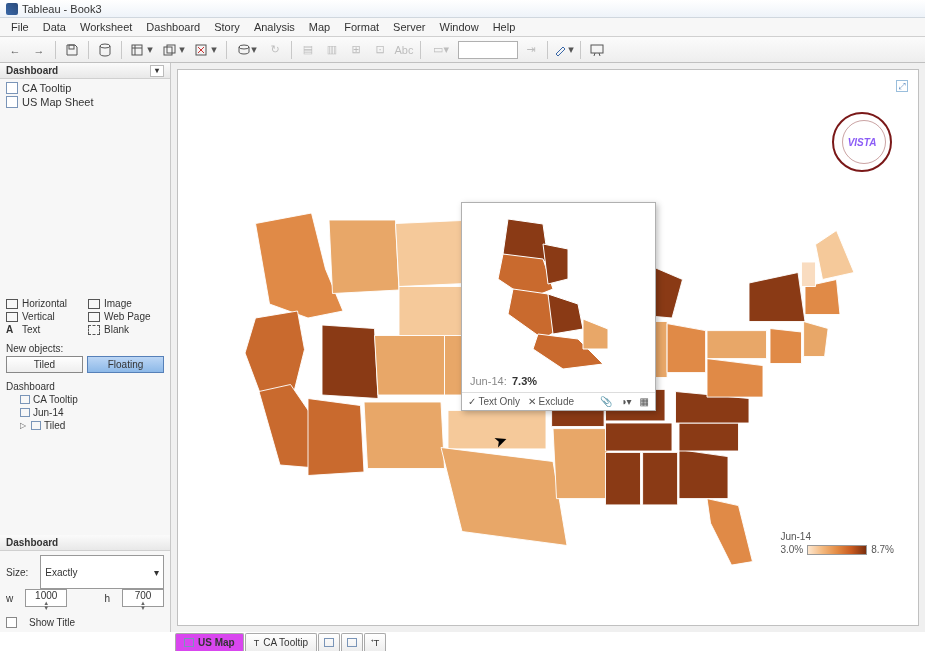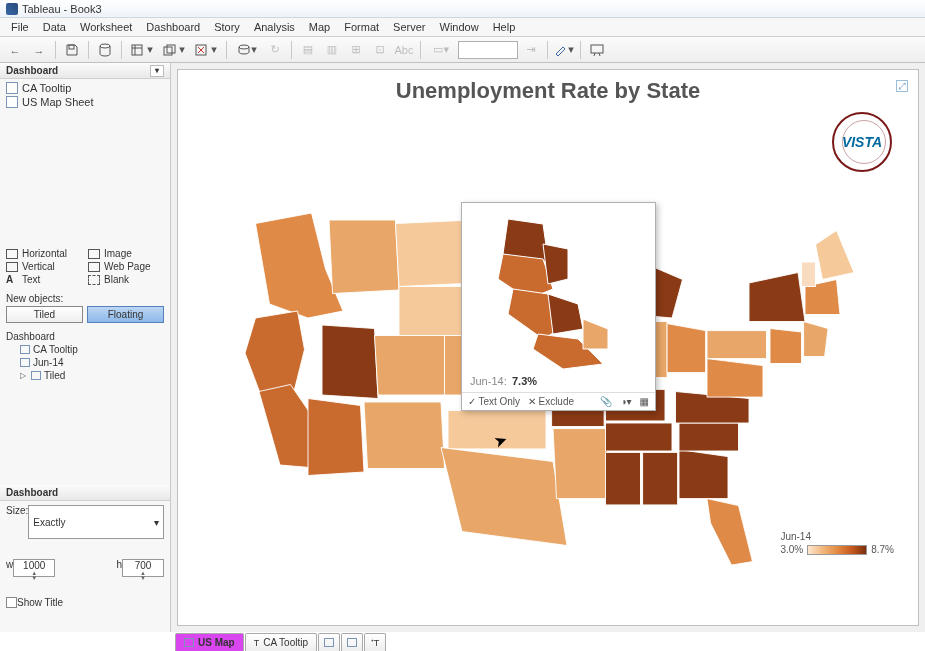--- a/index.html
+++ b/index.html
@@ -38,33 +38,33 @@
 .tog.sel { background: linear-gradient(#bcd6f5,#8db9e8); border-color: #5680b8; }
 
 .layout-tree { padding: 3px 6px; font-size: 10px; }
 .layout-tree .node { padding: 1px 0; display: flex; align-items: center; gap: 3px; }
 .layout-tree .ind1 { padding-left: 14px; }
 .layout-tree .ind2 { padding-left: 14px; }
 .tree-icn { width: 10px; height: 9px; border: 1px solid #7a95b8; display: inline-block; }
 .tri { font-size: 8px; color: #666; width: 8px; }
 
 .dash-size { padding: 4px 6px; font-size: 10px; }
-.dash-size .row { display: flex; gap: 0; margin-bottom: 20px; }
+.dash-size .row { display: flex; align-items: center; gap: 12px; margin-bottom: 0; }
 .sel-box { flex: 1; border: 1px solid #999; background: #fff; height: 34px; display: flex; align-items: center; justify-content: space-between; padding: 0 4px; }
 .num-in { width: 42px; height: 18px; border: 1px solid #999; background: #fff; padding: 0 2px; display: flex; align-items: center; justify-content: space-between; flex-direction: column; }
 .spin { display: flex; flex-direction: column; font-size: 6px; line-height: 5px; color: #666; }
 .chk { width: 11px; height: 11px; border: 1px solid #888; background: #fff; display: inline-block; }
 
 .canvas { flex: 1; background: #f0f0f0; position: relative; }
 .viz { position: absolute; inset: 6px 6px 6px 6px; background: #fff; border: 1px solid #c0c0c0; }
 .chart-title { text-align: center; font-size: 22px; font-weight: bold; color: #555; padding: 8px 0 0 0; }
 .expand-icn { position: absolute; right: 10px; top: 10px; width: 12px; height: 12px; color: #5a8abf; border: 1px solid #9abedc; display: flex; align-items: center; justify-content: center; font-size: 9px; }
 
 .vista-logo { position: absolute; right: 26px; top: 42px; width: 60px; height: 60px; border: 2px solid #7a1818; border-radius: 50%; display: flex; align-items: center; justify-content: center; }
-.vista-logo span { font-weight: bold; font-style: italic; font-size: 14px; color: #0369a1; }
+.vista-logo span { font-weight: bold; font-style: italic; font-size: 10px; color: #8b5cf6; }
 .vista-logo .swirl { position: absolute; width: 44px; height: 44px; border: 1px solid rgba(122,24,24,0.4); border-radius: 50%; right: 4px; top: 6px; }
 
 .usmap { position: absolute; left: 20px; top: 80px; width: 710px; height: 420px; }
 
 .legend { position: absolute; right: 24px; bottom: 70px; font-size: 10px; color: #555; }
 .legend .lbl { margin-bottom: 2px; }
 .legend .bar { display: flex; align-items: flex-end; gap: 4px; }
 .legend .grad { width: 60px; height: 10px; background: linear-gradient(to right,#fde6ce,#f3b87e,#e38b44,#c85a20,#7a2e0d); border: 1px solid #999; }
 
 .tooltip-pop { position: absolute; left: 283px; top: 132px; width: 195px; background: #fff; border: 1px solid #b0b0b0; box-shadow: 2px 2px 6px rgba(0,0,0,0.25); }
@@ -269,21 +269,20 @@
       </div>
       <div class="row" style="margin-top:10px;">
         <span class="chk"></span>
         <span>Show Title</span>
       </div>
     </div>
   </div>
 
   <div class="canvas">
     <div class="viz">
-      <div class="chart-title">Unemployment Rate by State</div>
       <div class="expand-icn">⤢</div>
       <div class="vista-logo">
           <span>VISTA</span>
           <span class="swirl"></span>
         </div>
 
       <svg class="usmap" viewBox="0 0 960 600">
 
         <g stroke="#fff" stroke-width="1.3">
         <path fill="#e08a47" d="M55 105l80-15 20 80 25 60-50 10-55-20z"></path>

